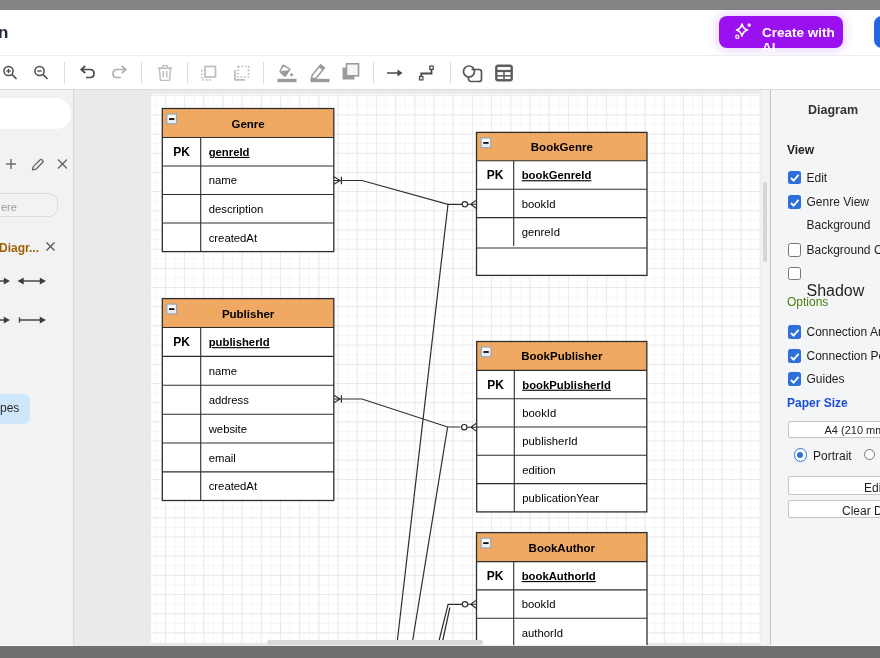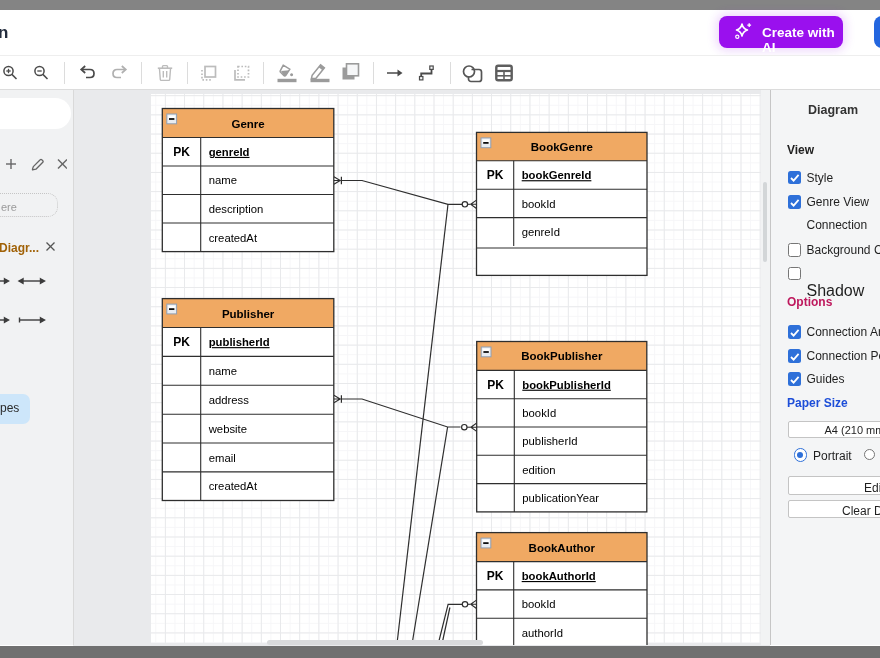--- a/index.html
+++ b/index.html
@@ -278,31 +278,31 @@
 <div style="position:absolute;left:-12px;top:304.1px;width:41.7px;height:30.2px;background:#cde6fa;border-radius:7px"></div>
 <div style="position:absolute;left:0px;top:311px;font-size:12px;color:#2b2b2b">pes</div>
   </div>
 
   <div class="abs" style="left:770px;top:0;width:110px;height:555px;background:#f4f5f6;border-left:1px solid #c6c6c6;overflow:hidden">
 <div style="position:absolute;left:37px;top:13px;font-size:12.5px;font-weight:bold;color:#333;white-space:nowrap">Diagram</div>
 <div style="position:absolute;left:16px;top:52.5px;font-size:12px;font-weight:bold;color:#222;white-space:nowrap">View</div>
 <div style="position:absolute;left:16.5px;top:80.9px;width:13.5px;height:13.5px;background:#2e70d9;border-radius:2.5px"><svg width="13.5" height="13.5" viewBox="0 0 13.5 13.5">
           <path d="M3,7 L5.6,9.6 L10.6,3.9" fill="none" stroke="#fff" stroke-width="1.8"></path>
         </svg></div>
-<div style="position:absolute;left:35.5px;top:80.5px;font-size:12px;color:#1f1f1f;white-space:nowrap">Style</div>
+<div style="position:absolute;left:35.5px;top:80.5px;font-size:12px;color:#1f1f1f;white-space:nowrap">Edit</div>
 <div style="position:absolute;left:16.5px;top:105.2px;width:13.5px;height:13.5px;background:#2e70d9;border-radius:2.5px"><svg width="13.5" height="13.5" viewBox="0 0 13.5 13.5">
           <path d="M3,7 L5.6,9.6 L10.6,3.9" fill="none" stroke="#fff" stroke-width="1.8"></path>
         </svg></div>
 <div style="position:absolute;left:35.5px;top:104.8px;font-size:12px;color:#1f1f1f;white-space:nowrap">Genre View</div>
-<div style="position:absolute;left:35.5px;top:127.5px;font-size:12px;color:#1f1f1f;white-space:nowrap">Connection</div>
+<div style="position:absolute;left:35.5px;top:127.5px;font-size:12px;color:#1f1f1f;white-space:nowrap">Background</div>
 <div style="position:absolute;left:16.5px;top:153px;width:13.5px;height:13.5px;background:#fff;border:1px solid #767676;border-radius:2.5px"></div>
 <div style="position:absolute;left:35.5px;top:152.6px;font-size:12px;color:#1f1f1f;white-space:nowrap">Background Color</div>
 <div style="position:absolute;left:16.5px;top:176.7px;width:13.5px;height:13.5px;background:#fff;border:1px solid #767676;border-radius:2.5px"></div>
 <div style="position:absolute;left:35.5px;top:192px;font-size:16px;color:#1f1f1f;white-space:nowrap">Shadow</div>
-<div style="position:absolute;left:16px;top:204.5px;font-size:12px;font-weight:bold;color:#be185d;white-space:nowrap">Options</div>
+<div style="position:absolute;left:16px;top:204.5px;font-size:12px;font-weight:normal;color:#4d7c0f;white-space:nowrap">Options</div>
 <div style="position:absolute;left:16.5px;top:235.2px;width:13.5px;height:13.5px;background:#2e70d9;border-radius:2.5px"><svg width="13.5" height="13.5" viewBox="0 0 13.5 13.5">
           <path d="M3,7 L5.6,9.6 L10.6,3.9" fill="none" stroke="#fff" stroke-width="1.8"></path>
         </svg></div>
 <div style="position:absolute;left:35.5px;top:234.79999999999998px;font-size:12px;color:#1f1f1f;white-space:nowrap">Connection Arrows</div>
 <div style="position:absolute;left:16.5px;top:259px;width:13.5px;height:13.5px;background:#2e70d9;border-radius:2.5px"><svg width="13.5" height="13.5" viewBox="0 0 13.5 13.5">
           <path d="M3,7 L5.6,9.6 L10.6,3.9" fill="none" stroke="#fff" stroke-width="1.8"></path>
         </svg></div>
 <div style="position:absolute;left:35.5px;top:258.6px;font-size:12px;color:#1f1f1f;white-space:nowrap">Connection Points</div>
 <div style="position:absolute;left:16.5px;top:282.2px;width:13.5px;height:13.5px;background:#2e70d9;border-radius:2.5px"><svg width="13.5" height="13.5" viewBox="0 0 13.5 13.5">
           <path d="M3,7 L5.6,9.6 L10.6,3.9" fill="none" stroke="#fff" stroke-width="1.8"></path>

